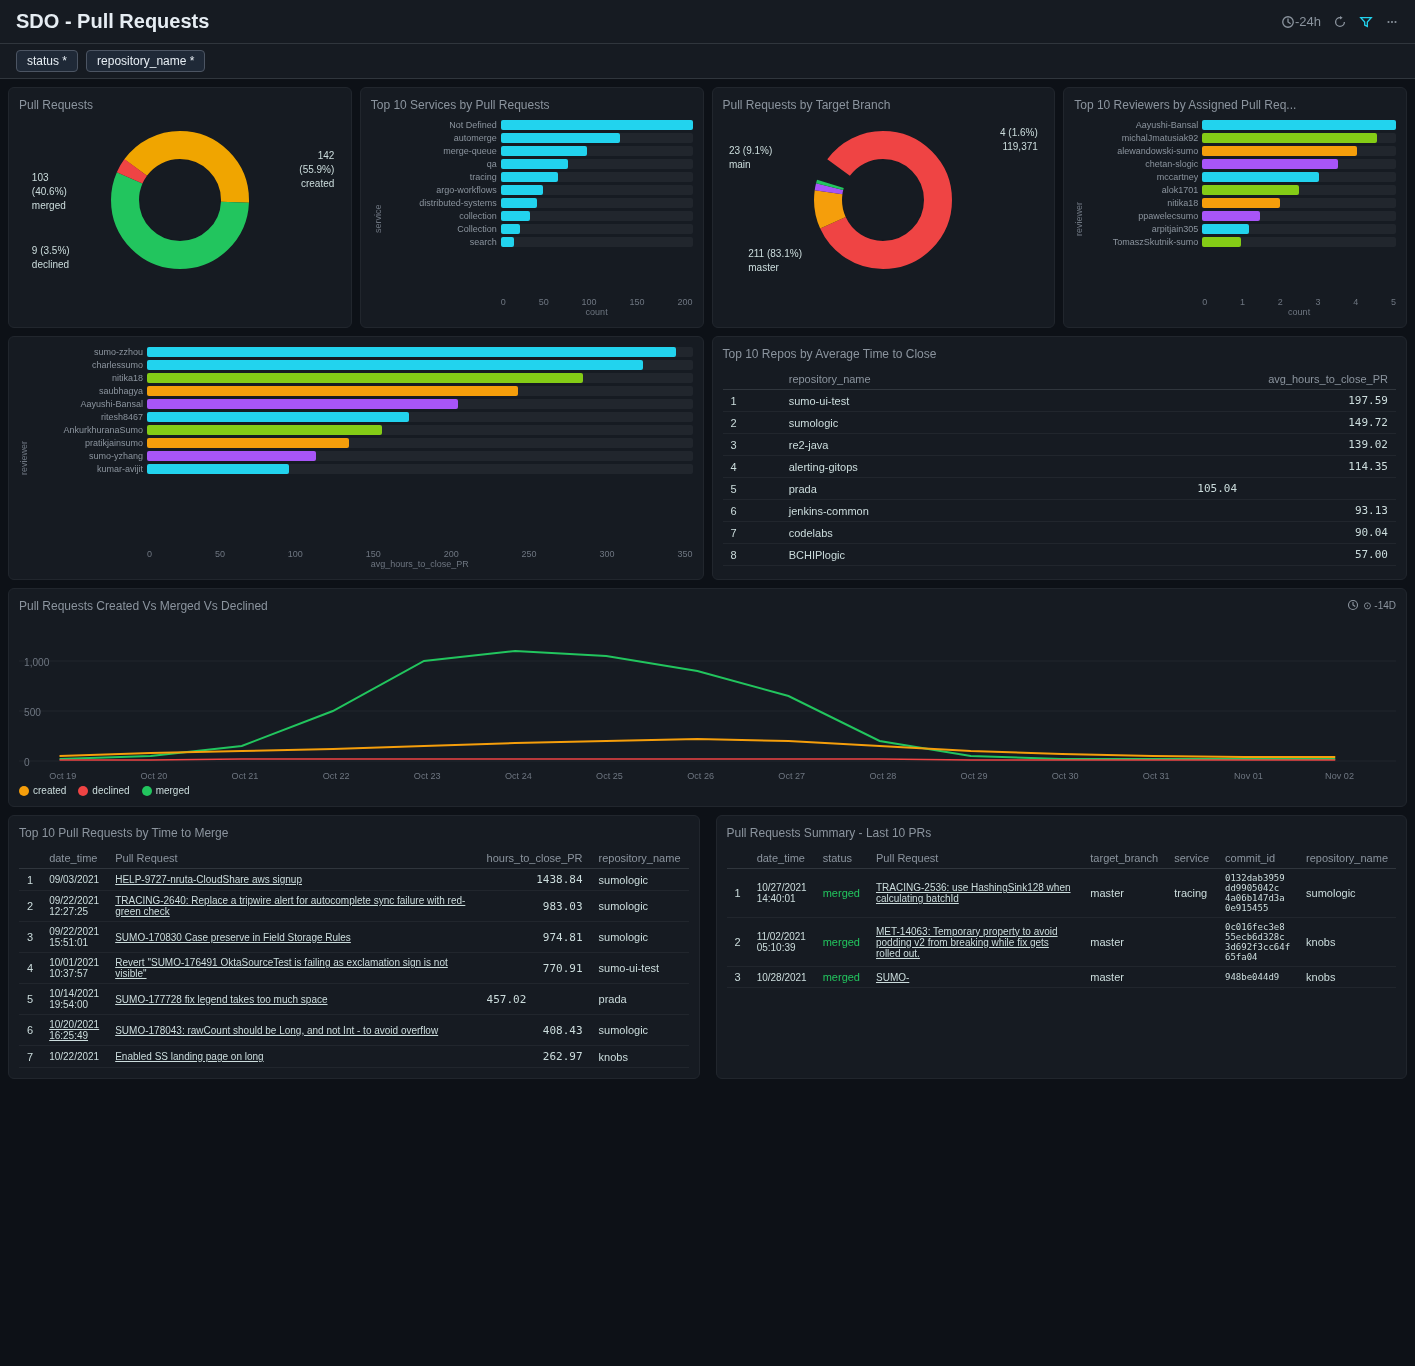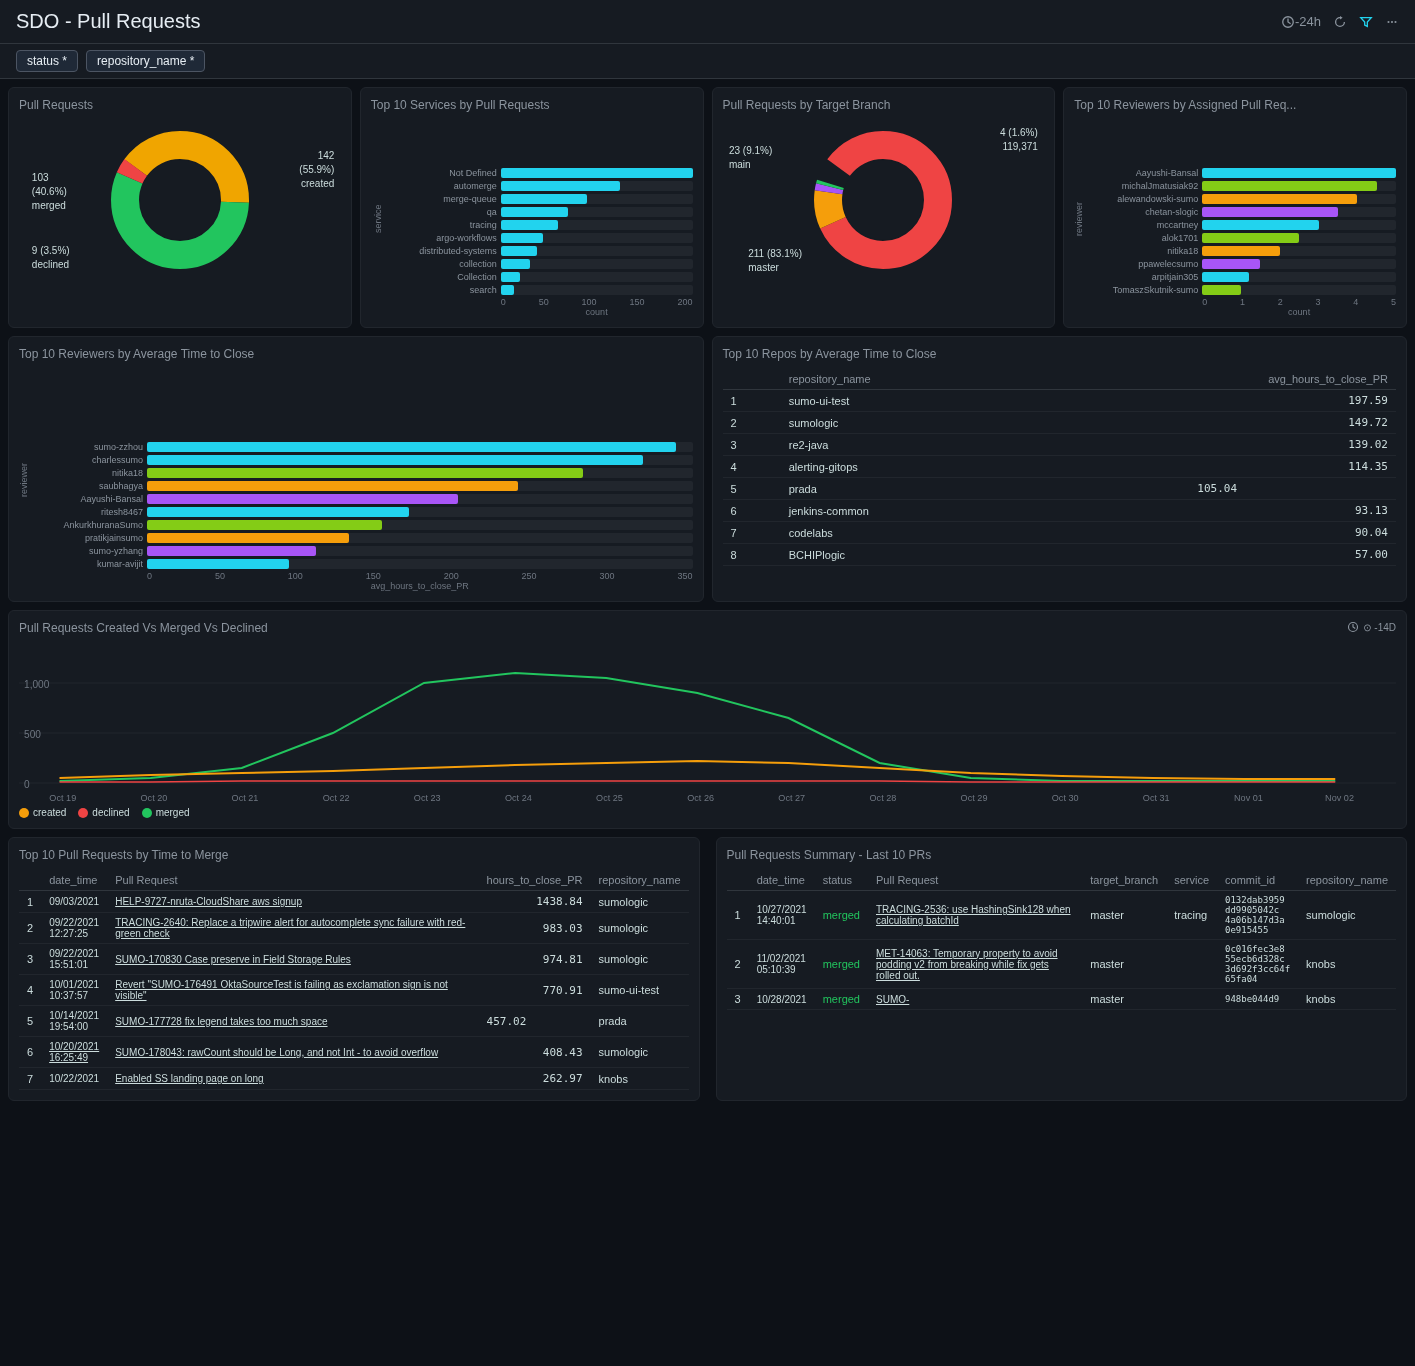--- a/index.html
+++ b/index.html
@@ -13,21 +13,21 @@
     .header {
       display: flex;
       align-items: center;
       justify-content: space-between;
       padding: 10px 16px;
       background: #161b22;
       border-bottom: 1px solid #30363d;
     }
     .header-title {
       font-size: 20px;
-      font-weight: 400;
+      font-weight: 700;
       color: #e6edf3;
     }
     .header-controls {
       display: flex;
       align-items: center;
       gap: 12px;
       color: #8b949e;
       font-size: 13px;
     }
     .header-controls span { display: flex; align-items: center; }
@@ -88,21 +88,21 @@
       justify-content: center;
       position: relative;
       height: 160px;
     }
     
     .bar-chart-h {
       display: flex;
       flex-direction: column;
       gap: 3px;
       height: 175px;
-      justify-content: flex-end;
+      justify-content: flex-start;
     }
     .bar-row {
       display: flex;
       align-items: center;
       gap: 4px;
     }
     .bar-label {
       font-size: 9px;
       color: #8b949e;
       text-align: right;
@@ -445,21 +445,20 @@
         </div>
         <div class="bar-axis-label">count</div>
       </div>
     </div>
   </div>
 </div>
 
 <div class="row2">
 
   <div class="panel">
-    <div class="panel-title">Top 10 Reviewers by Average Time to Close</div>
     <div style="display:flex;gap:4px;">
       <div style="writing-mode:vertical-rl;transform:rotate(180deg);font-size:9px;color:#6e7681;text-align:center;">reviewer</div>
       <div style="flex:1;">
         <div class="bar-chart-h" style="height:200px;">
           <div class="bar-row">
               <span class="bar-label">sumo-zzhou</span>
               <div class="bar-track">
                 <div class="bar-fill" style="width:97%;background:#22d3ee;"></div>
               </div>
             </div>

